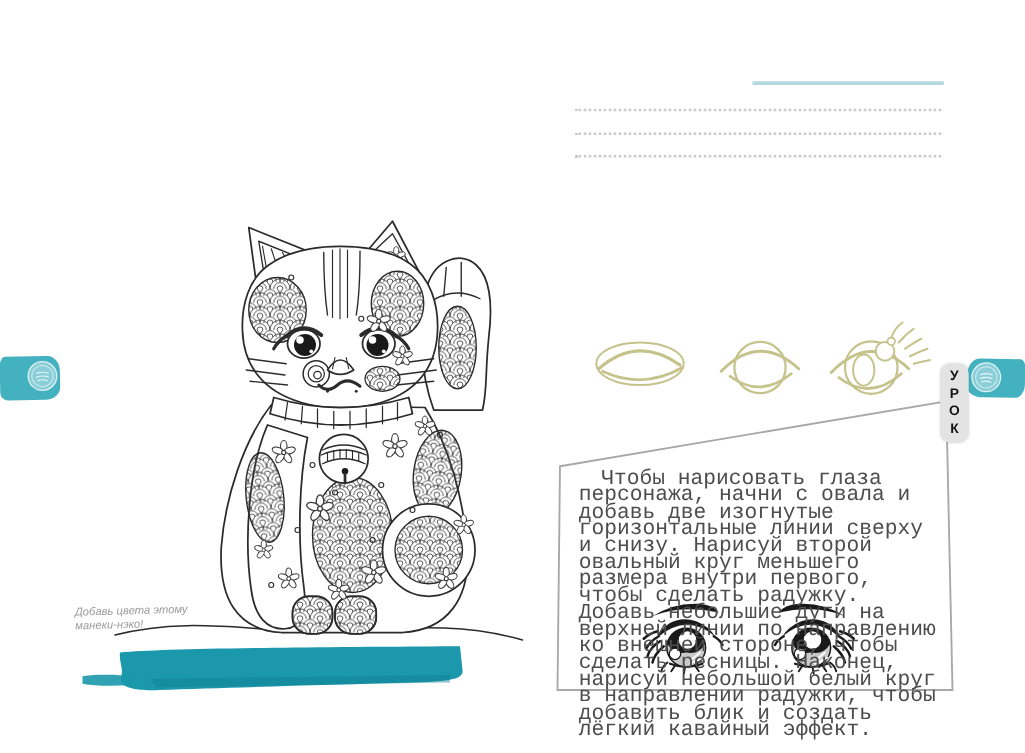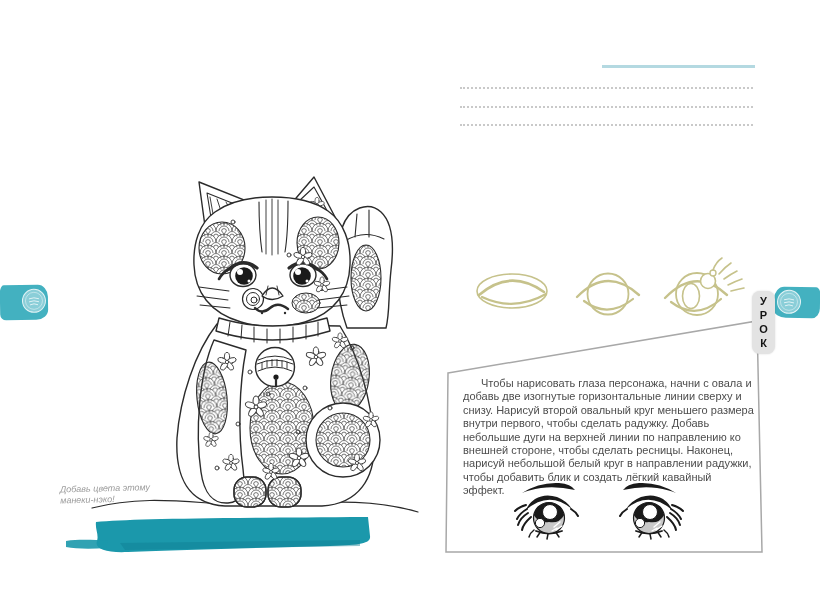--- a/index.html
+++ b/index.html
@@ -5,21 +5,21 @@
   html,body{margin:0;padding:0;background:#fff;}
   .page{position:relative;width:820px;height:602px;background:#ffffff;overflow:hidden;
         font-family:"Liberation Sans",sans-serif;}
   .art{position:absolute;left:0;top:0;}
   
   .accent-line{position:absolute;left:602px;top:65px;width:153px;height:3px;background:#b4d9e1;}
   .ruled{position:absolute;left:460px;width:293px;height:0;border-top:2px dotted #c9c9c9;}
   .ruled.r1{top:87px}.ruled.r2{top:106px}.ruled.r3{top:124px}
   
   .instruction{position:absolute;left:463px;top:377px;width:293px;
-               font-size:11px;line-height:13.4px;color:#4d4d4d;text-indent:18px;}
+               font-size:17px;line-height:13.4px;color:#4d4d4d;text-indent:18px;font-family:Liberation Mono, monospace;}
   
   .note{position:absolute;left:60px;top:483px;width:112px;font-style:italic;
         font-size:9px;line-height:10.5px;color:#9b9b9b;transform:rotate(-1.5deg);}
   
   .tab{position:absolute;background:#43b1c0;}
   .tab-left{left:0;top:285px;width:48px;height:35px;border-radius:4px 10px 12px 6px/8px 12px 10px 6px;transform:rotate(-1deg);}
   .tab-right{left:774px;top:287px;width:46px;height:31px;border-radius:10px 4px 8px 12px/12px 6px 10px 8px;transform:rotate(1deg);}
   .stamp{position:absolute;width:26px;height:26px;}
   .tab-left .stamp{right:1px;top:3px;}
   .tab-right .stamp{left:2px;top:2px;}

